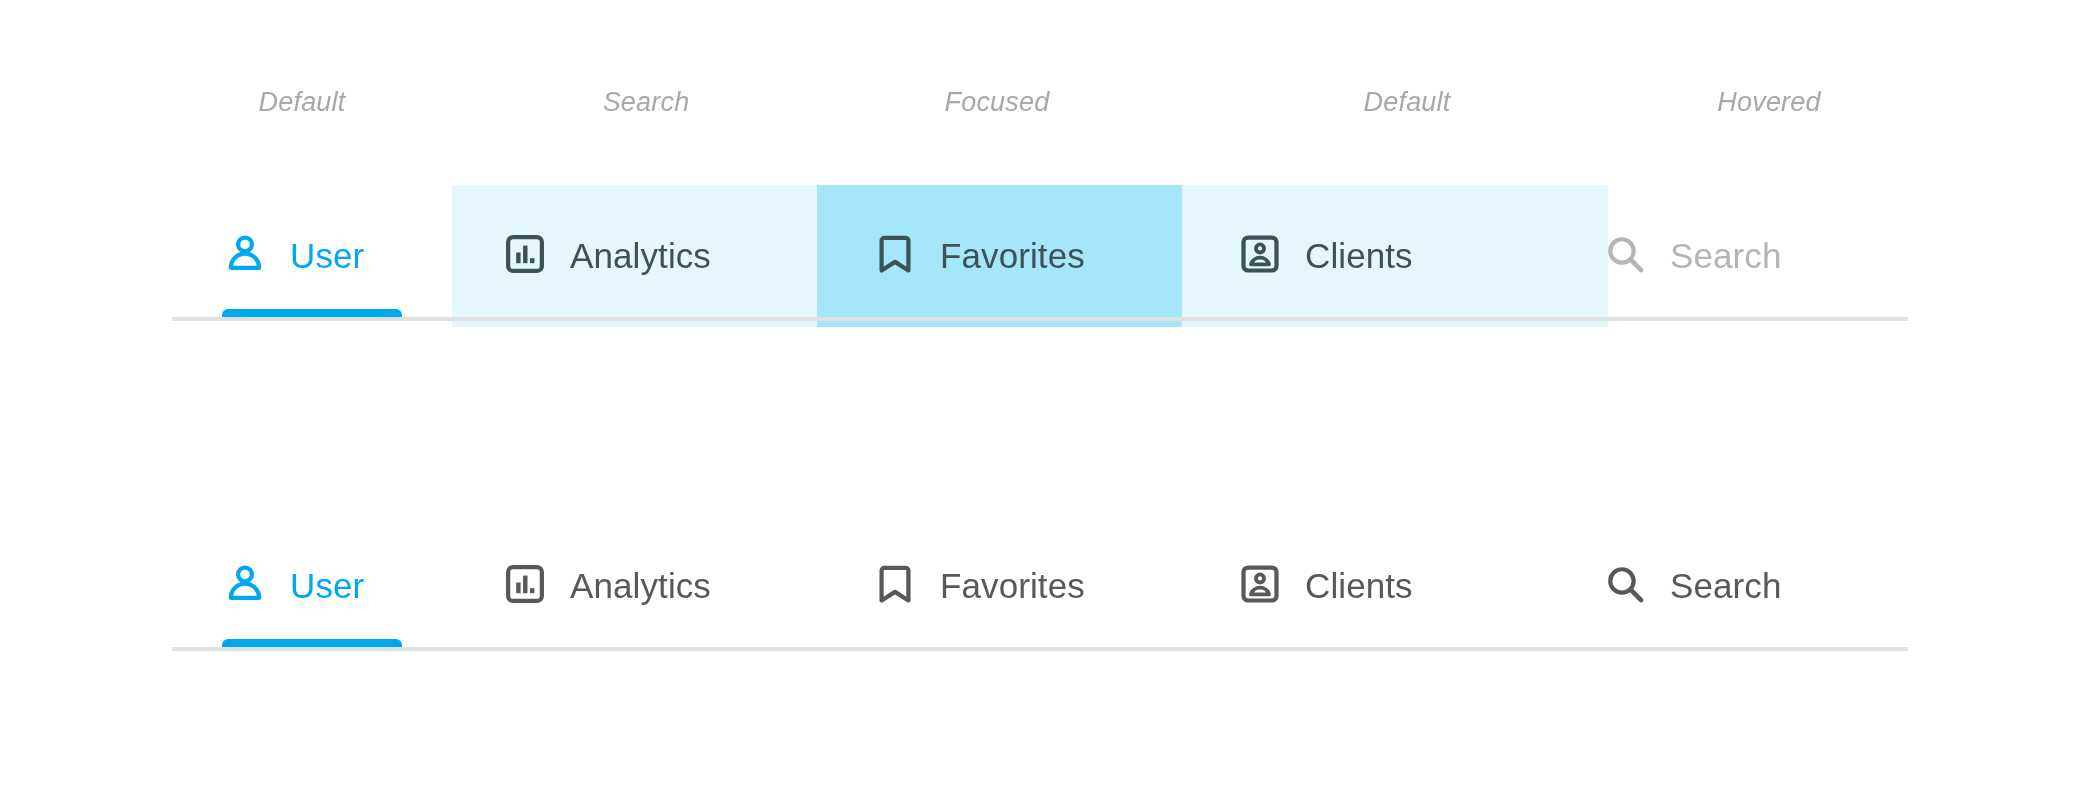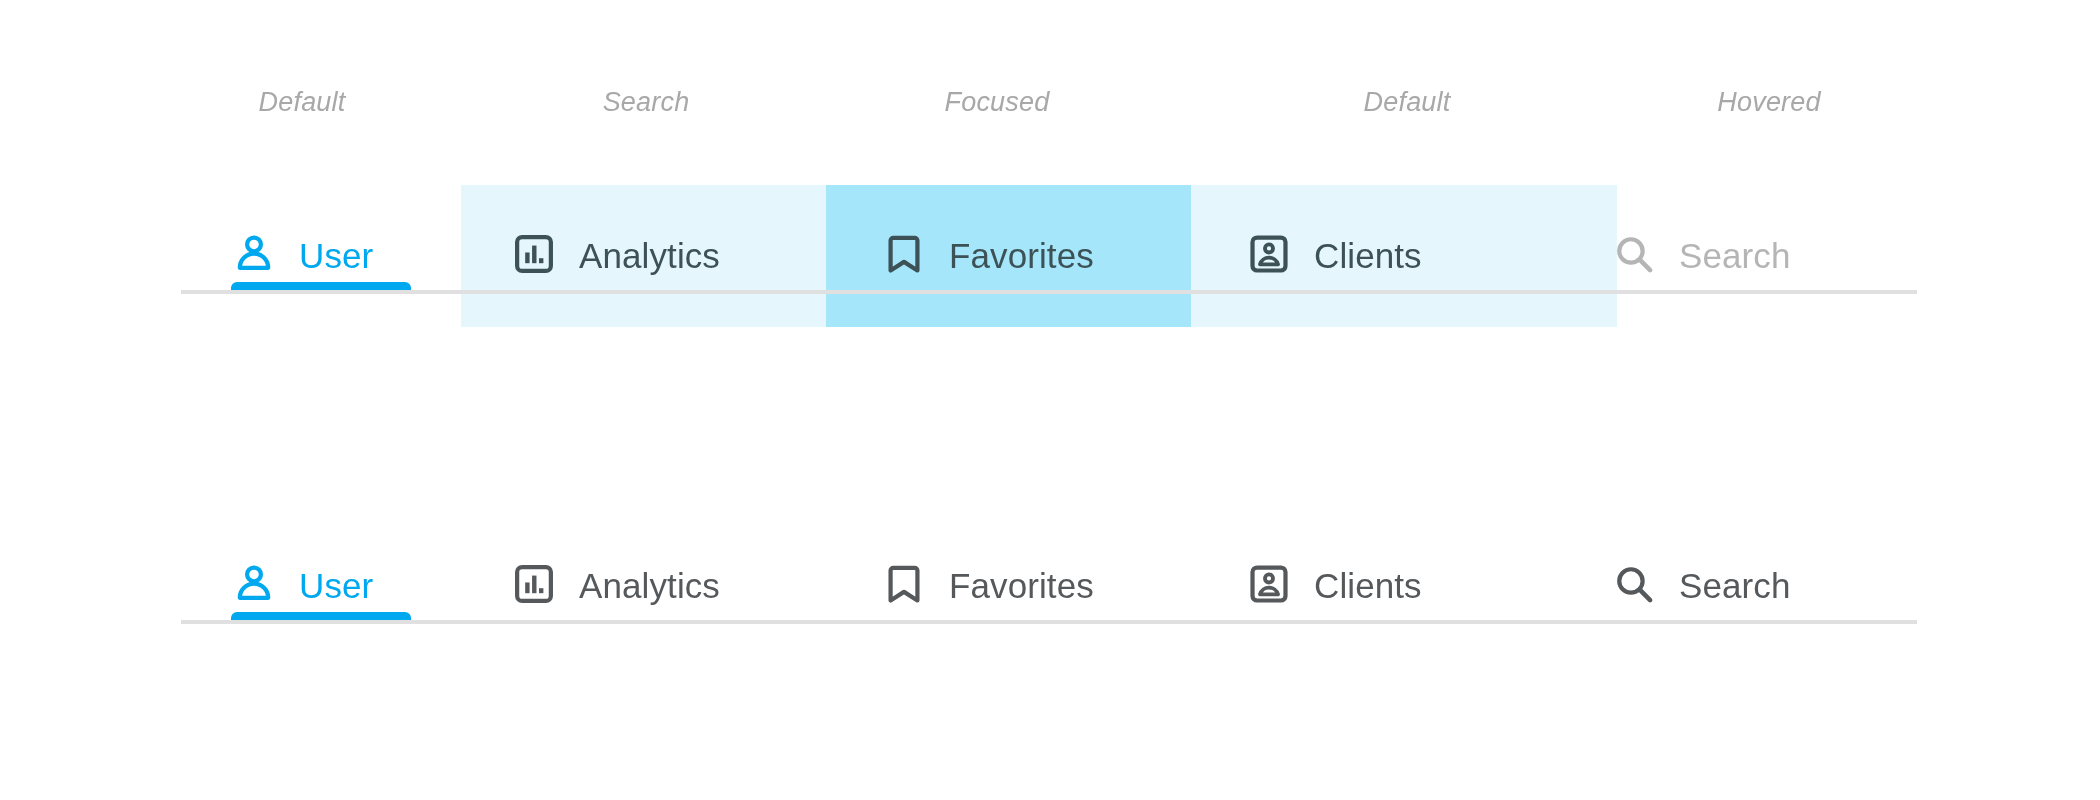--- a/index.html
+++ b/index.html
@@ -39,23 +39,23 @@
     font-size: 27px;
     line-height: 40px;
     color: #a8a8a8;
     letter-spacing: 0.2px;
     white-space: nowrap;
   }
 
   
   .tabbar {
     position: absolute;
-    left: 181px;
+    left: 172px;
     width: 1736px;
-    height: 109px;
+    height: 136px;
   }
   .tabbar.row1 { top: 185px; }
   .tabbar.row2 { top: 515px; }
 
   .tabbar .baseline {
     position: absolute;
     left: 0;
     bottom: 0;
     width: 1736px;
     height: 4px;

